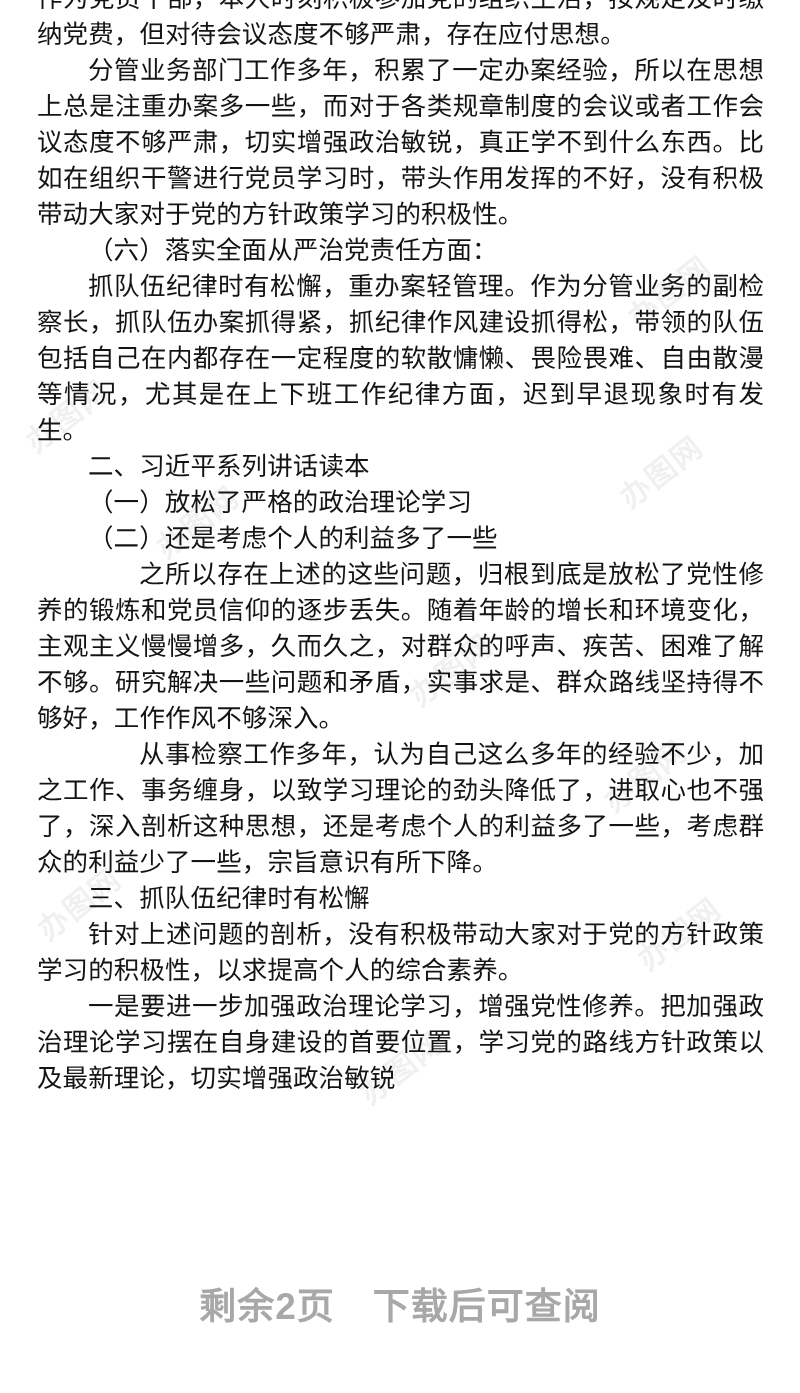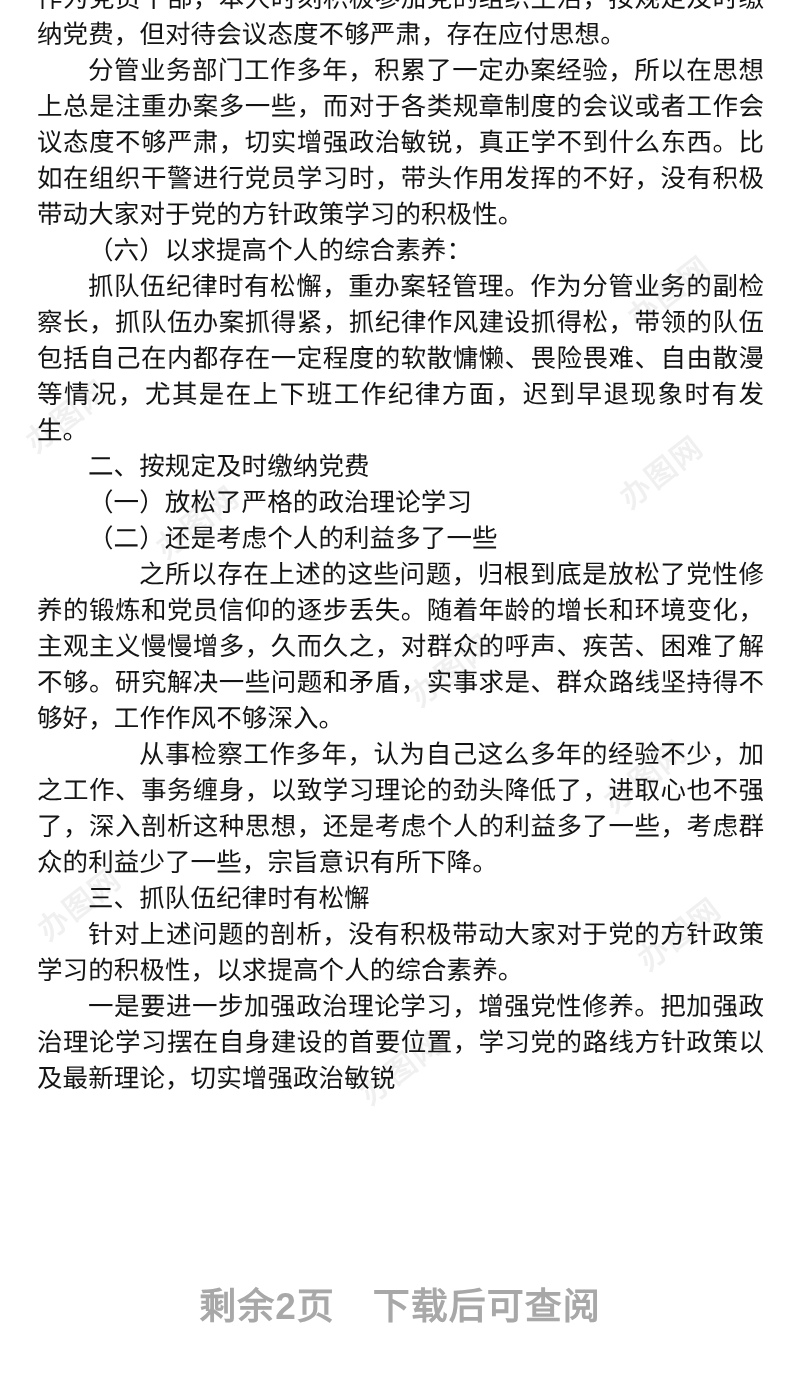--- a/index.html
+++ b/index.html
@@ -97,23 +97,23 @@
       <span class="watermark" style="left: 596px; top: 752px; color: rgb(0, 0, 0);">办图网</span>
       <span class="watermark" style="left: 30px; top: 880px; color: rgb(0, 0, 0);">办图网</span>
       <span class="watermark" style="left: 630px; top: 910px; color: rgb(0, 0, 0);">办图网</span>
       <span class="watermark" style="left: 352px; top: 1044px; color: rgb(0, 0, 0);">办图网</span>
       <span class="watermark" style="left: 18px; top: 392px; color: rgb(0, 0, 0);">办图网</span>
     </div>
 
   <div id="doc-body">
       <p class="para clipped-top">作为党员干部，本人时刻积极参加党的组织生活，按规定及时缴纳党费，但对待会议态度不够严肃，存在应付思想。</p>
       <p class="para indent-2">分管业务部门工作多年，积累了一定办案经验，所以在思想上总是注重办案多一些，而对于各类规章制度的会议或者工作会议态度不够严肃，切实增强政治敏锐，真正学不到什么东西。比如在组织干警进行党员学习时，带头作用发挥的不好，没有积极带动大家对于党的方针政策学习的积极性。</p>
-      <p class="para indent-2">（六）以求提高个人的综合素养：</p>
+      <p class="para indent-2">（六）落实全面从严治党责任方面：</p>
       <p class="para indent-2">抓队伍纪律时有松懈，重办案轻管理。作为分管业务的副检察长，抓队伍办案抓得紧，抓纪律作风建设抓得松，带领的队伍包括自己在内都存在一定程度的软散慵懒、畏险畏难、自由散漫等情况，尤其是在上下班工作纪律方面，迟到早退现象时有发生。</p>
-      <p class="para indent-2">二、按规定及时缴纳党费</p>
+      <p class="para indent-2">二、习近平系列讲话读本</p>
       <p class="para indent-2">（一）放松了严格的政治理论学习</p>
       <p class="para indent-2">（二）还是考虑个人的利益多了一些</p>
       <p class="para indent-4">之所以存在上述的这些问题，归根到底是放松了党性修养的锻炼和党员信仰的逐步丢失。随着年龄的增长和环境变化，主观主义慢慢增多，久而久之，对群众的呼声、疾苦、困难了解不够。研究解决一些问题和矛盾，实事求是、群众路线坚持得不够好，工作作风不够深入。</p>
       <p class="para indent-4">从事检察工作多年，认为自己这么多年的经验不少，加之工作、事务缠身，以致学习理论的劲头降低了，进取心也不强了，深入剖析这种思想，还是考虑个人的利益多了一些，考虑群众的利益少了一些，宗旨意识有所下降。</p>
       <p class="para indent-2">三、抓队伍纪律时有松懈</p>
       <p class="para indent-2">针对上述问题的剖析，没有积极带动大家对于党的方针政策学习的积极性，以求提高个人的综合素养。</p>
       <p class="para indent-2">一是要进一步加强政治理论学习，增强党性修养。把加强政治理论学习摆在自身建设的首要位置，学习党的路线方针政策以及最新理论，切实增强政治敏锐</p>
     </div>
 
   <div id="preview-footer">

